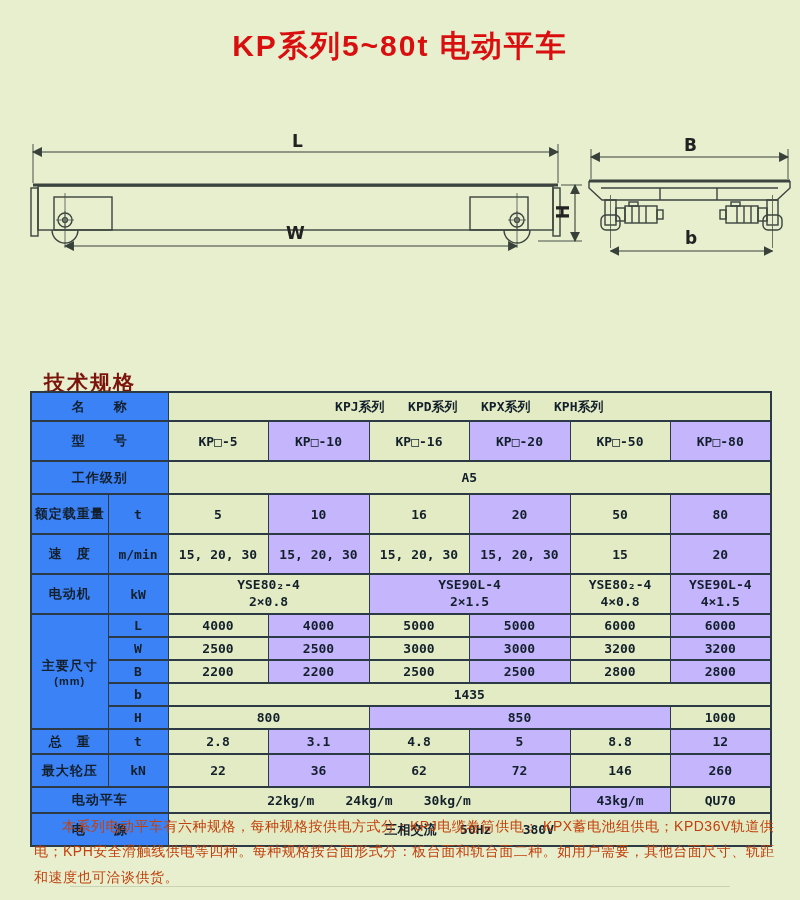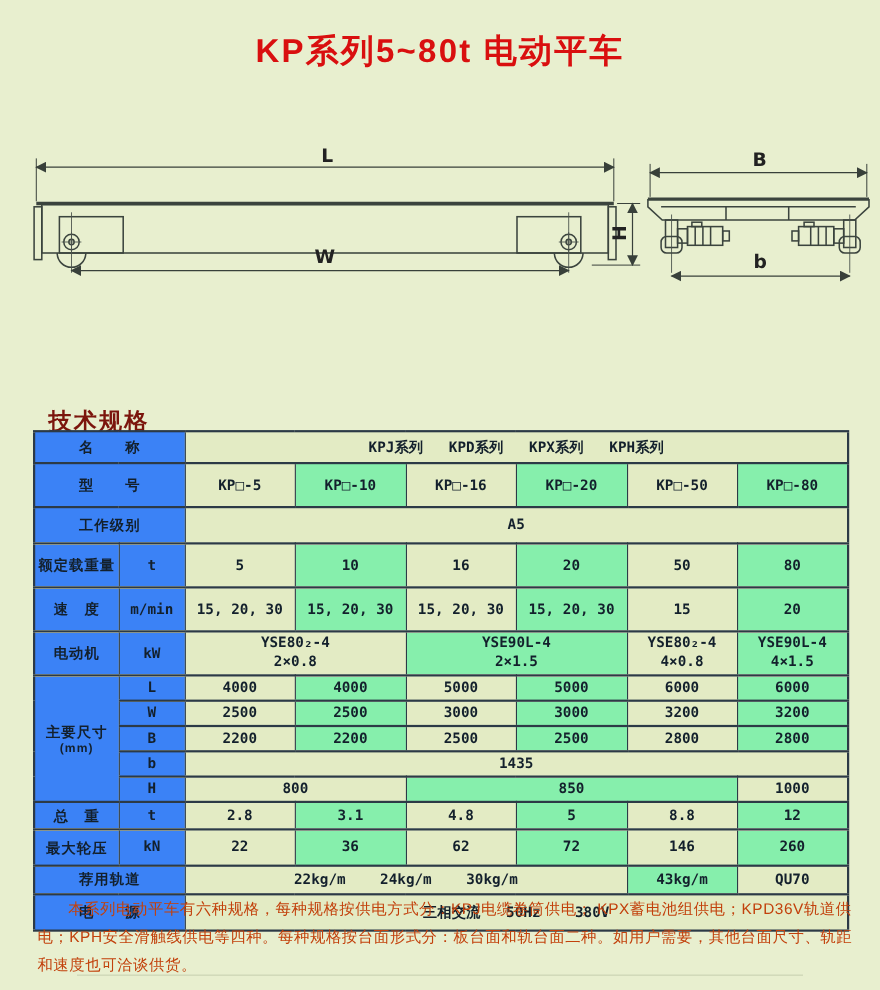--- a/index.html
+++ b/index.html
@@ -32,21 +32,21 @@
     border-collapse:collapse;table-layout:fixed;
     border:2px solid #2c3a46;
   }
   #spec-table td{
     border:1px solid #2c3a46;border-top-width:2px;border-bottom-width:2px;
     text-align:center;vertical-align:middle;padding:0;overflow:hidden;
     color:#13202c;
   }
   .hd{background:#3b82f6;font-weight:bold;font-size:13px;}
   .g{background:#e3ebc4;}
-  .bl{background:#86efac;}
+  .bl{background:#c4b5fd;}
   .val{font-family:"DejaVu Sans Mono","Liberation Mono",monospace;font-weight:bold;font-size:13px;}
   .lbl{letter-spacing:1px;}
   .pre{white-space:pre;margin-left:28px;}
   .small{font-size:11px;font-weight:bold;text-align:center;}
   .motor-cell div{line-height:1.3;}
   tr.h29{height:29px} tr.h28{height:40px} tr.h27{height:33px} tr.h40{height:40px}
   tr.h23{height:23px} tr.h25{height:25px} tr.h26{height:26px}
   #footer-text{
     top:814px;left:34px;width:742px;
     font-size:14px;line-height:1.82;color:#c2410c;text-indent:2em;
@@ -281,21 +281,21 @@
     <td class="hd lbl">最大轮压</td>
     <td class="hd val">kN</td>
     <td class="g val">22</td>
     <td class="bl val">36</td>
     <td class="g val">62</td>
     <td class="bl val">72</td>
     <td class="g val">146</td>
     <td class="bl val">260</td>
   </tr>
   <tr class="h26">
-    <td colspan="2" class="hd lbl">荐用轨道</td>
+    <td colspan="2" class="hd lbl">电动平车</td>
     <td colspan="4" class="g val pre">22kg/m    24kg/m    30kg/m</td>
     <td class="bl val">43kg/m</td>
     <td class="g val">QU70</td>
   </tr>
   <tr class="h27">
     <td colspan="2" class="hd lbl">电　　源</td>
     <td colspan="6" class="g val pre">三相交流   50Hz    380V</td>
   </tr>
   </tbody>
 </table>

